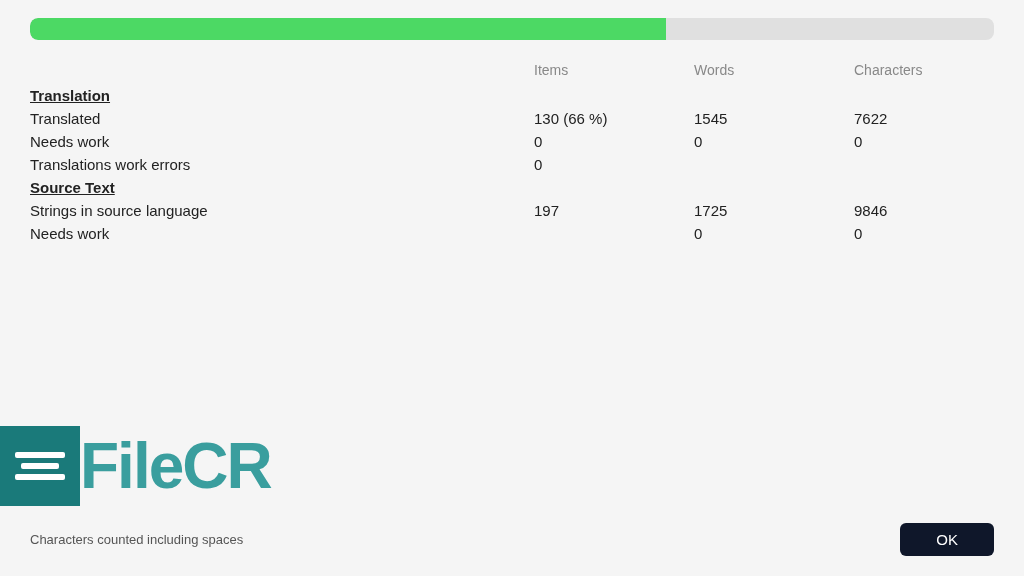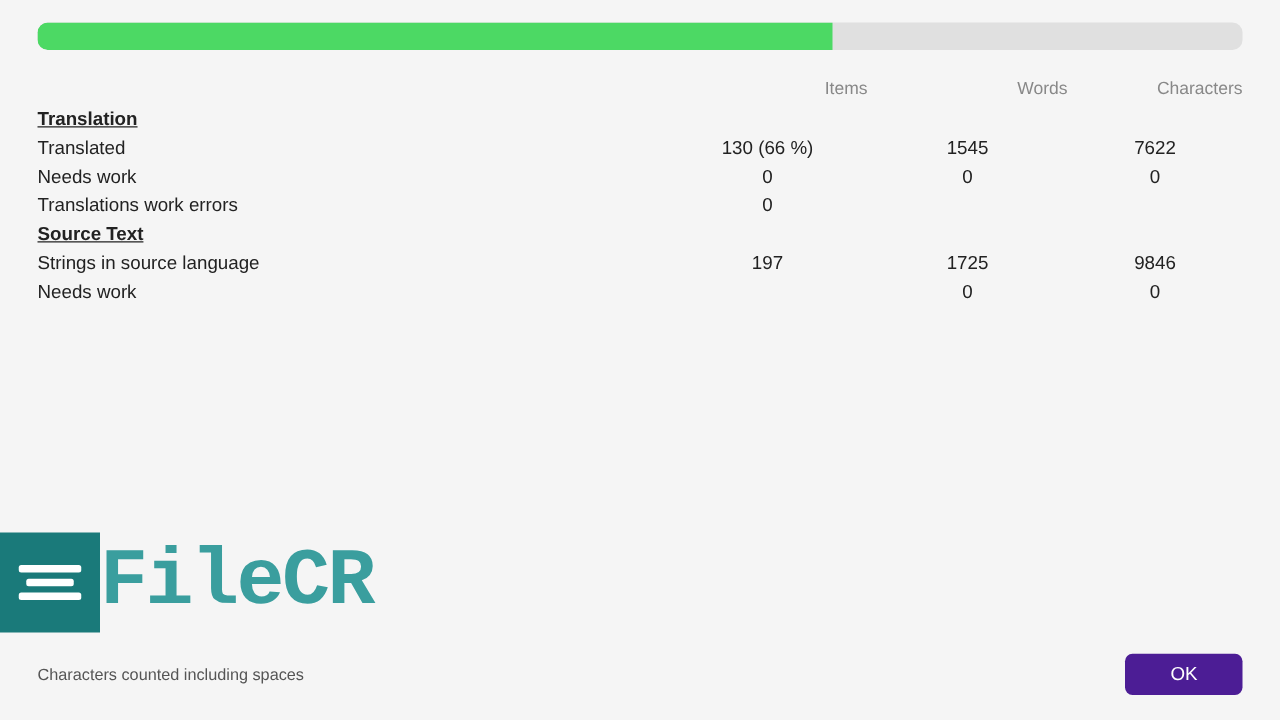--- a/index.html
+++ b/index.html
@@ -43,31 +43,31 @@
     
     .stats-table {
       width: 100%;
       border-collapse: collapse;
     }
 
     .stats-table thead tr th {
       font-weight: normal;
       color: #888;
       font-size: 14px;
-      text-align: right;
+      text-align: left;
       padding-bottom: 6px;
     }
 
     .stats-table thead tr th:first-child {
       text-align: left;
     }
 
     .stats-table tbody tr td {
       padding: 3px 0;
-      text-align: center;
+      text-align: left;
       font-size: 15px;
       color: #222;
     }
 
     .stats-table tbody tr td:first-child {
       text-align: left;
     }
 
     .section-header td {
       font-weight: bold;
@@ -91,21 +91,21 @@
       padding-top: 10px;
     }
 
     .footer-note {
       font-size: 13px;
       color: #555;
       max-width: 600px;
     }
 
     .ok-button {
-      background: #4c1d95;
+      background: #0f172a;
       color: white;
       border: none;
       border-radius: 6px;
       padding: 8px 36px;
       font-size: 15px;
       cursor: pointer;
       font-weight: 500;
     }
 
     
@@ -138,21 +138,21 @@
       height: 6px;
       border-radius: 2px;
     }
 
     .watermark-text {
       font-size: 64px;
       font-weight: 900;
       color: #1a9090;
       letter-spacing: -2px;
       opacity: 0.85;
-      font-family: Liberation Mono, monospace;
+      font-family: Liberation Sans, sans-serif;
       text-transform: lowercase;
     }
 
     .watermark-text span.cap {
       text-transform: uppercase;
     }
   </style>
 </head>
 <body>
 

